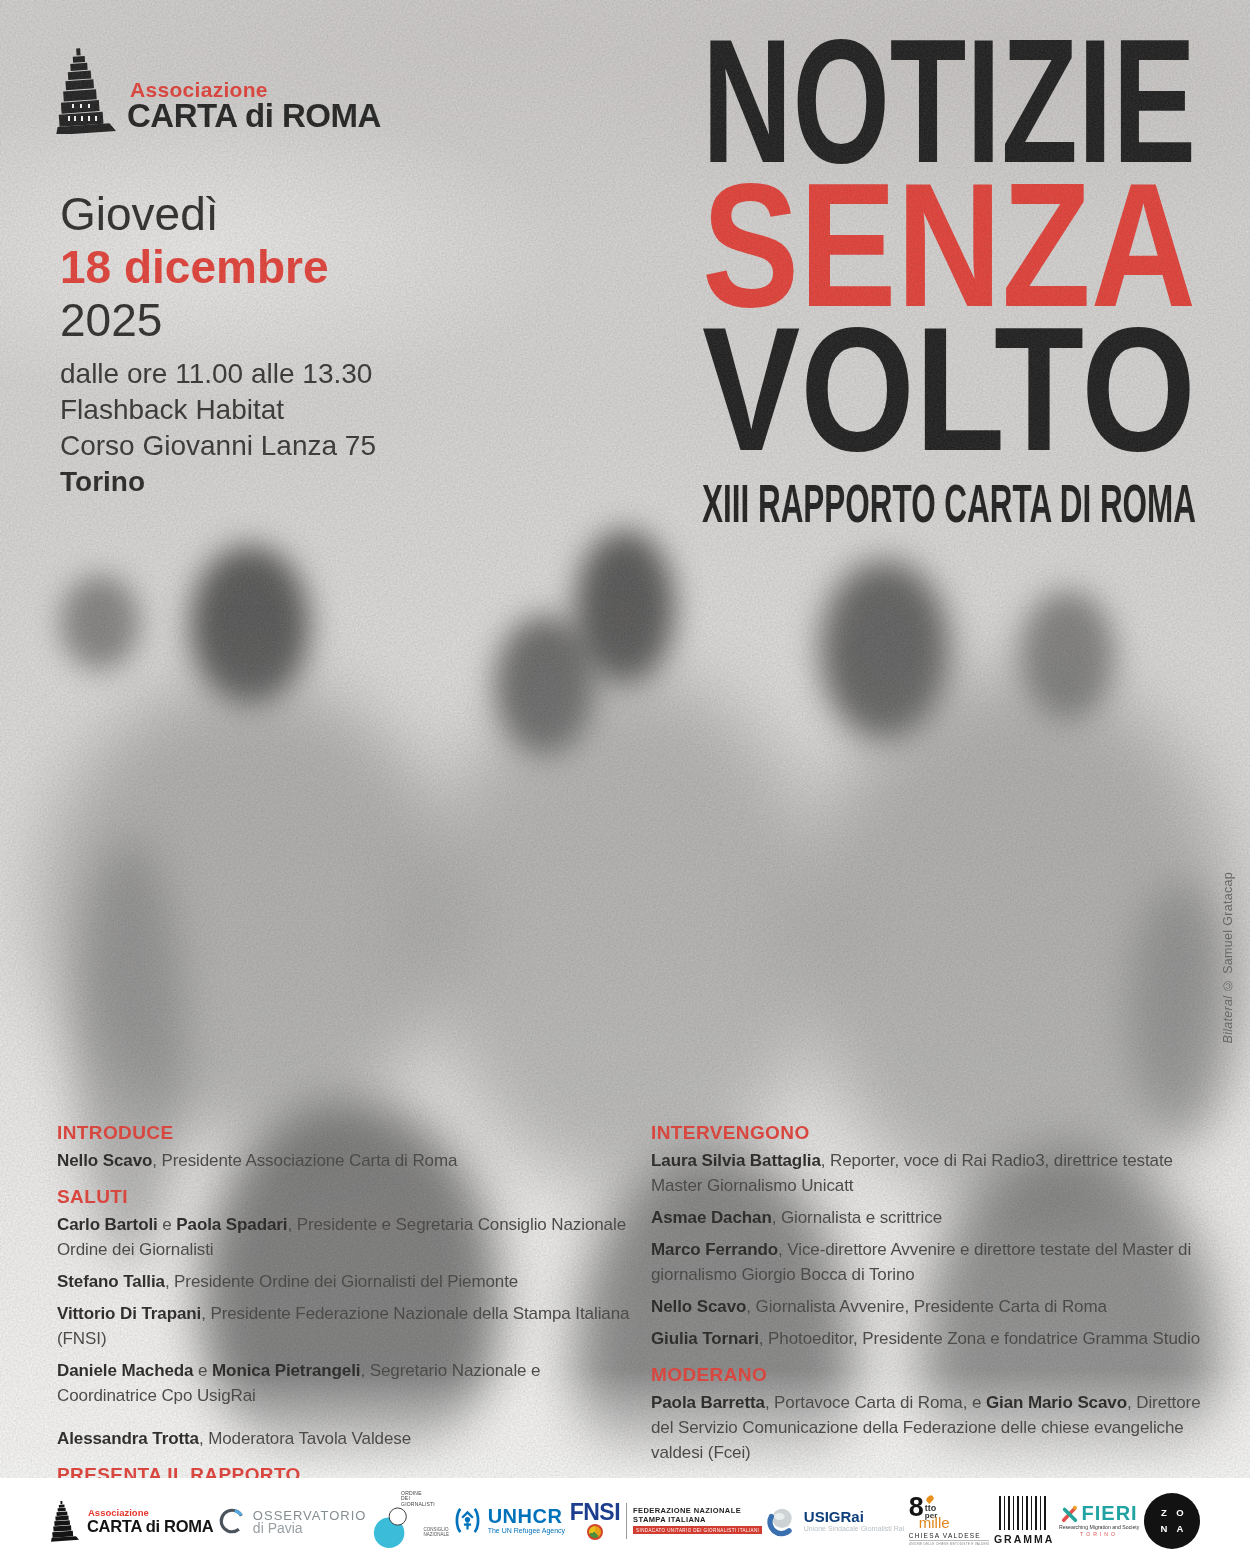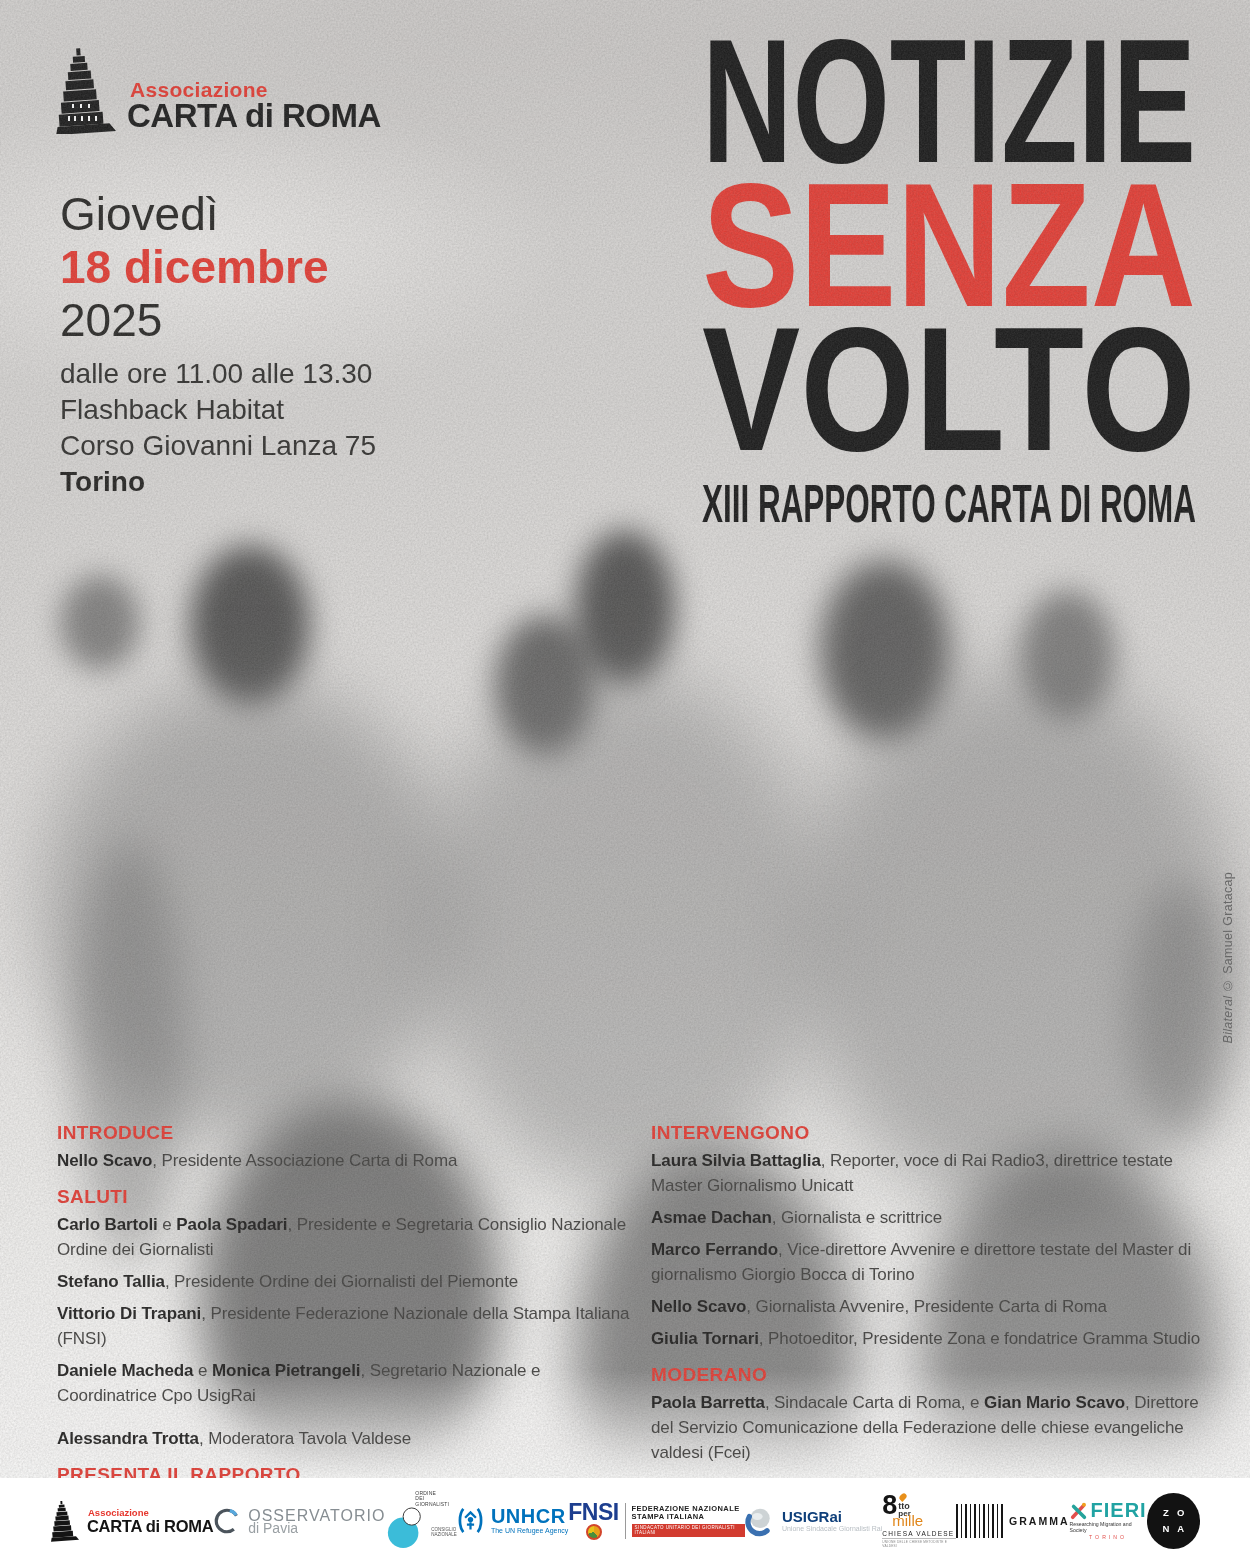--- a/index.html
+++ b/index.html
@@ -54,21 +54,21 @@
   .entry .b{font-weight:bold;color:#1b1a19;}
   .entry.gap{margin-top:18px;}
 
   
   .footer{position:absolute;left:0;top:1478px;width:1250px;height:85px;background:#ffffff;z-index:6;
           display:flex;align-items:center;justify-content:space-between;padding:0 50px;box-sizing:border-box;}
   .logo{display:flex;align-items:center;gap:7px;flex:0 0 auto;}
   .lg-col{display:flex;flex-direction:column;}
   .cr-assoc{color:var(--red);font-weight:bold;font-size:9.5px;line-height:10px;margin-left:1px;}
   .cr-name{color:#141414;font-weight:bold;font-size:16.5px;line-height:16px;letter-spacing:-.3px;}
-  .oss-name{color:#868d92;font-size:16px;letter-spacing:1px;line-height:14px;}
+  .oss-name{color:#868d92;font-size:13px;letter-spacing:1px;line-height:14px;}
   .oss-sub{color:#9aa0a4;font-size:14px;line-height:10px;}
   .odg{position:relative;width:78px;height:60px;}
   .odg-cap{position:absolute;left:30px;top:0;font-size:5px;line-height:5.5px;color:#3c3c3c;letter-spacing:.2px;}
   .odg svg{position:absolute;left:0;bottom:0;}
   .odg-side{position:absolute;right:0;bottom:14px;font-size:4.5px;line-height:5px;color:#555;}
   .unhcr-name{color:#0072bc;font-weight:bold;font-size:20px;line-height:19px;letter-spacing:.5px;}
   .unhcr-tag{color:#0072bc;font-size:7px;line-height:9px;}
   .fnsi{display:flex;align-items:center;gap:6px;}
   .fnsi-name{color:#1d3e8f;font-weight:bold;font-size:23px;line-height:20px;letter-spacing:-.5px;}
   .fnsi-ball{width:12px;height:12px;border-radius:50%;border:2px solid #d2452b;margin:2px auto 0;
@@ -83,21 +83,21 @@
   .opm-top{display:flex;align-items:flex-start;}
   .opm-8{font-size:27px;font-weight:bold;color:#141414;line-height:24px;}
   .opm-mini{display:flex;flex-direction:column;align-items:flex-start;margin-left:1px;}
   .opm-flame{width:6px;height:8px;background:#e8901a;border-radius:0 50% 50% 50%;
              transform:rotate(-135deg);margin:0 0 1px 2px;}
   .opm-tto{font-size:9px;font-weight:bold;color:#333;line-height:8px;}
   .opm-per{font-size:8px;font-weight:bold;color:#333;line-height:8px;}
   .opm-mille{font-size:15px;font-weight:normal;color:#e0861a;line-height:13px;margin:-4px 0 0 10px;}
   .opm-church{font-size:6.5px;letter-spacing:1.2px;color:#222;margin-top:3px;}
   .opm-sub{font-size:3.2px;color:#888;letter-spacing:.2px;border-top:1px solid #bbb;margin-top:1.5px;padding-top:1px;}
-  .gramma{display:flex;flex-direction:row;align-items:center;gap:3px;}
+  .gramma{display:flex;flex-direction:column;align-items:center;gap:3px;}
   .barcode{width:50px;height:34px;
            background:repeating-linear-gradient(90deg,#161616 0 2px,transparent 2px 5px,#161616 5px 6px,transparent 6px 9px);}
   .gramma-name{font-size:10.5px;font-weight:bold;letter-spacing:2px;color:#1a1a1a;}
   .fieri{display:flex;flex-direction:column;align-items:center;}
   .fieri-top{display:flex;align-items:center;gap:3px;}
   .fieri-name{color:#21a3a3;font-weight:bold;font-size:20px;letter-spacing:1px;line-height:19px;}
   .fieri-sub{font-size:5.2px;color:#333;margin-top:1px;}
   .fieri-city{font-size:5.2px;color:#e2504c;letter-spacing:3px;margin-top:1px;}
   .zona{width:56px;height:56px;border-radius:50%;background:#121212;display:grid;
         grid-template-columns:1fr 1fr;grid-template-rows:1fr 1fr;align-items:center;justify-items:center;
@@ -197,21 +197,21 @@
       <p class="entry"><span class="b">Ilvo Diamanti</span><span>, Professore Emerito Università di Urbino, Presidente di Demos&amp;Pi</span></p>
     </div>
   <div class="program" id="col-right">
       <div class="sec-h">INTERVENGONO</div>
       <p class="entry"><span class="b">Laura Silvia Battaglia</span><span>, Reporter, voce di Rai Radio3, direttrice testate Master Giornalismo Unicatt</span></p>
       <p class="entry"><span class="b">Asmae Dachan</span><span>, Giornalista e scrittrice</span></p>
       <p class="entry"><span class="b">Marco Ferrando</span><span>, Vice-direttore Avvenire e direttore testate del Master di giornalismo Giorgio Bocca di Torino</span></p>
       <p class="entry"><span class="b">Nello Scavo</span><span>, Giornalista Avvenire, Presidente Carta di Roma</span></p>
       <p class="entry"><span class="b">Giulia Tornari</span><span>, Photoeditor, Presidente Zona e fondatrice Gramma Studio</span></p>
       <div class="sec-h">MODERANO</div>
-      <p class="entry"><span class="b">Paola Barretta</span><span>, Sindacale Carta di Roma, e </span><span class="b">Gian Mario Scavo</span><span>, Direttore del Servizio Comunicazione della Federazione delle chiese evangeliche valdesi (Fcei)</span></p>
+      <p class="entry"><span class="b">Paola Barretta</span><span>, Portavoce Carta di Roma, e </span><span class="b">Gian Mario Scavo</span><span>, Direttore del Servizio Comunicazione della Federazione delle chiese evangeliche valdesi (Fcei)</span></p>
       <div class="sec-h">CREDITI FORMATIVI</div>
       <p class="entry"><span>Per le persone iscritte all’Ordine dei Giornalisti, la partecipazione dà diritto a crediti formativi, iscrizioni su </span><span class="b">www.formazionegiornalisti.it</span></p>
     </div>
 
   <svg class="grain" width="1250" height="1478">
     <filter id="gr1">
         <feTurbulence type="fractalNoise" baseFrequency="0.55" numOctaves="2" stitchTiles="stitch"></feTurbulence>
       <feColorMatrix type="matrix" values="0 0 0 0 0.08  0 0 0 0 0.08  0 0 0 0 0.08  0.8 0 0 0 0"></feColorMatrix>
       </filter>
     <filter id="gr2">

